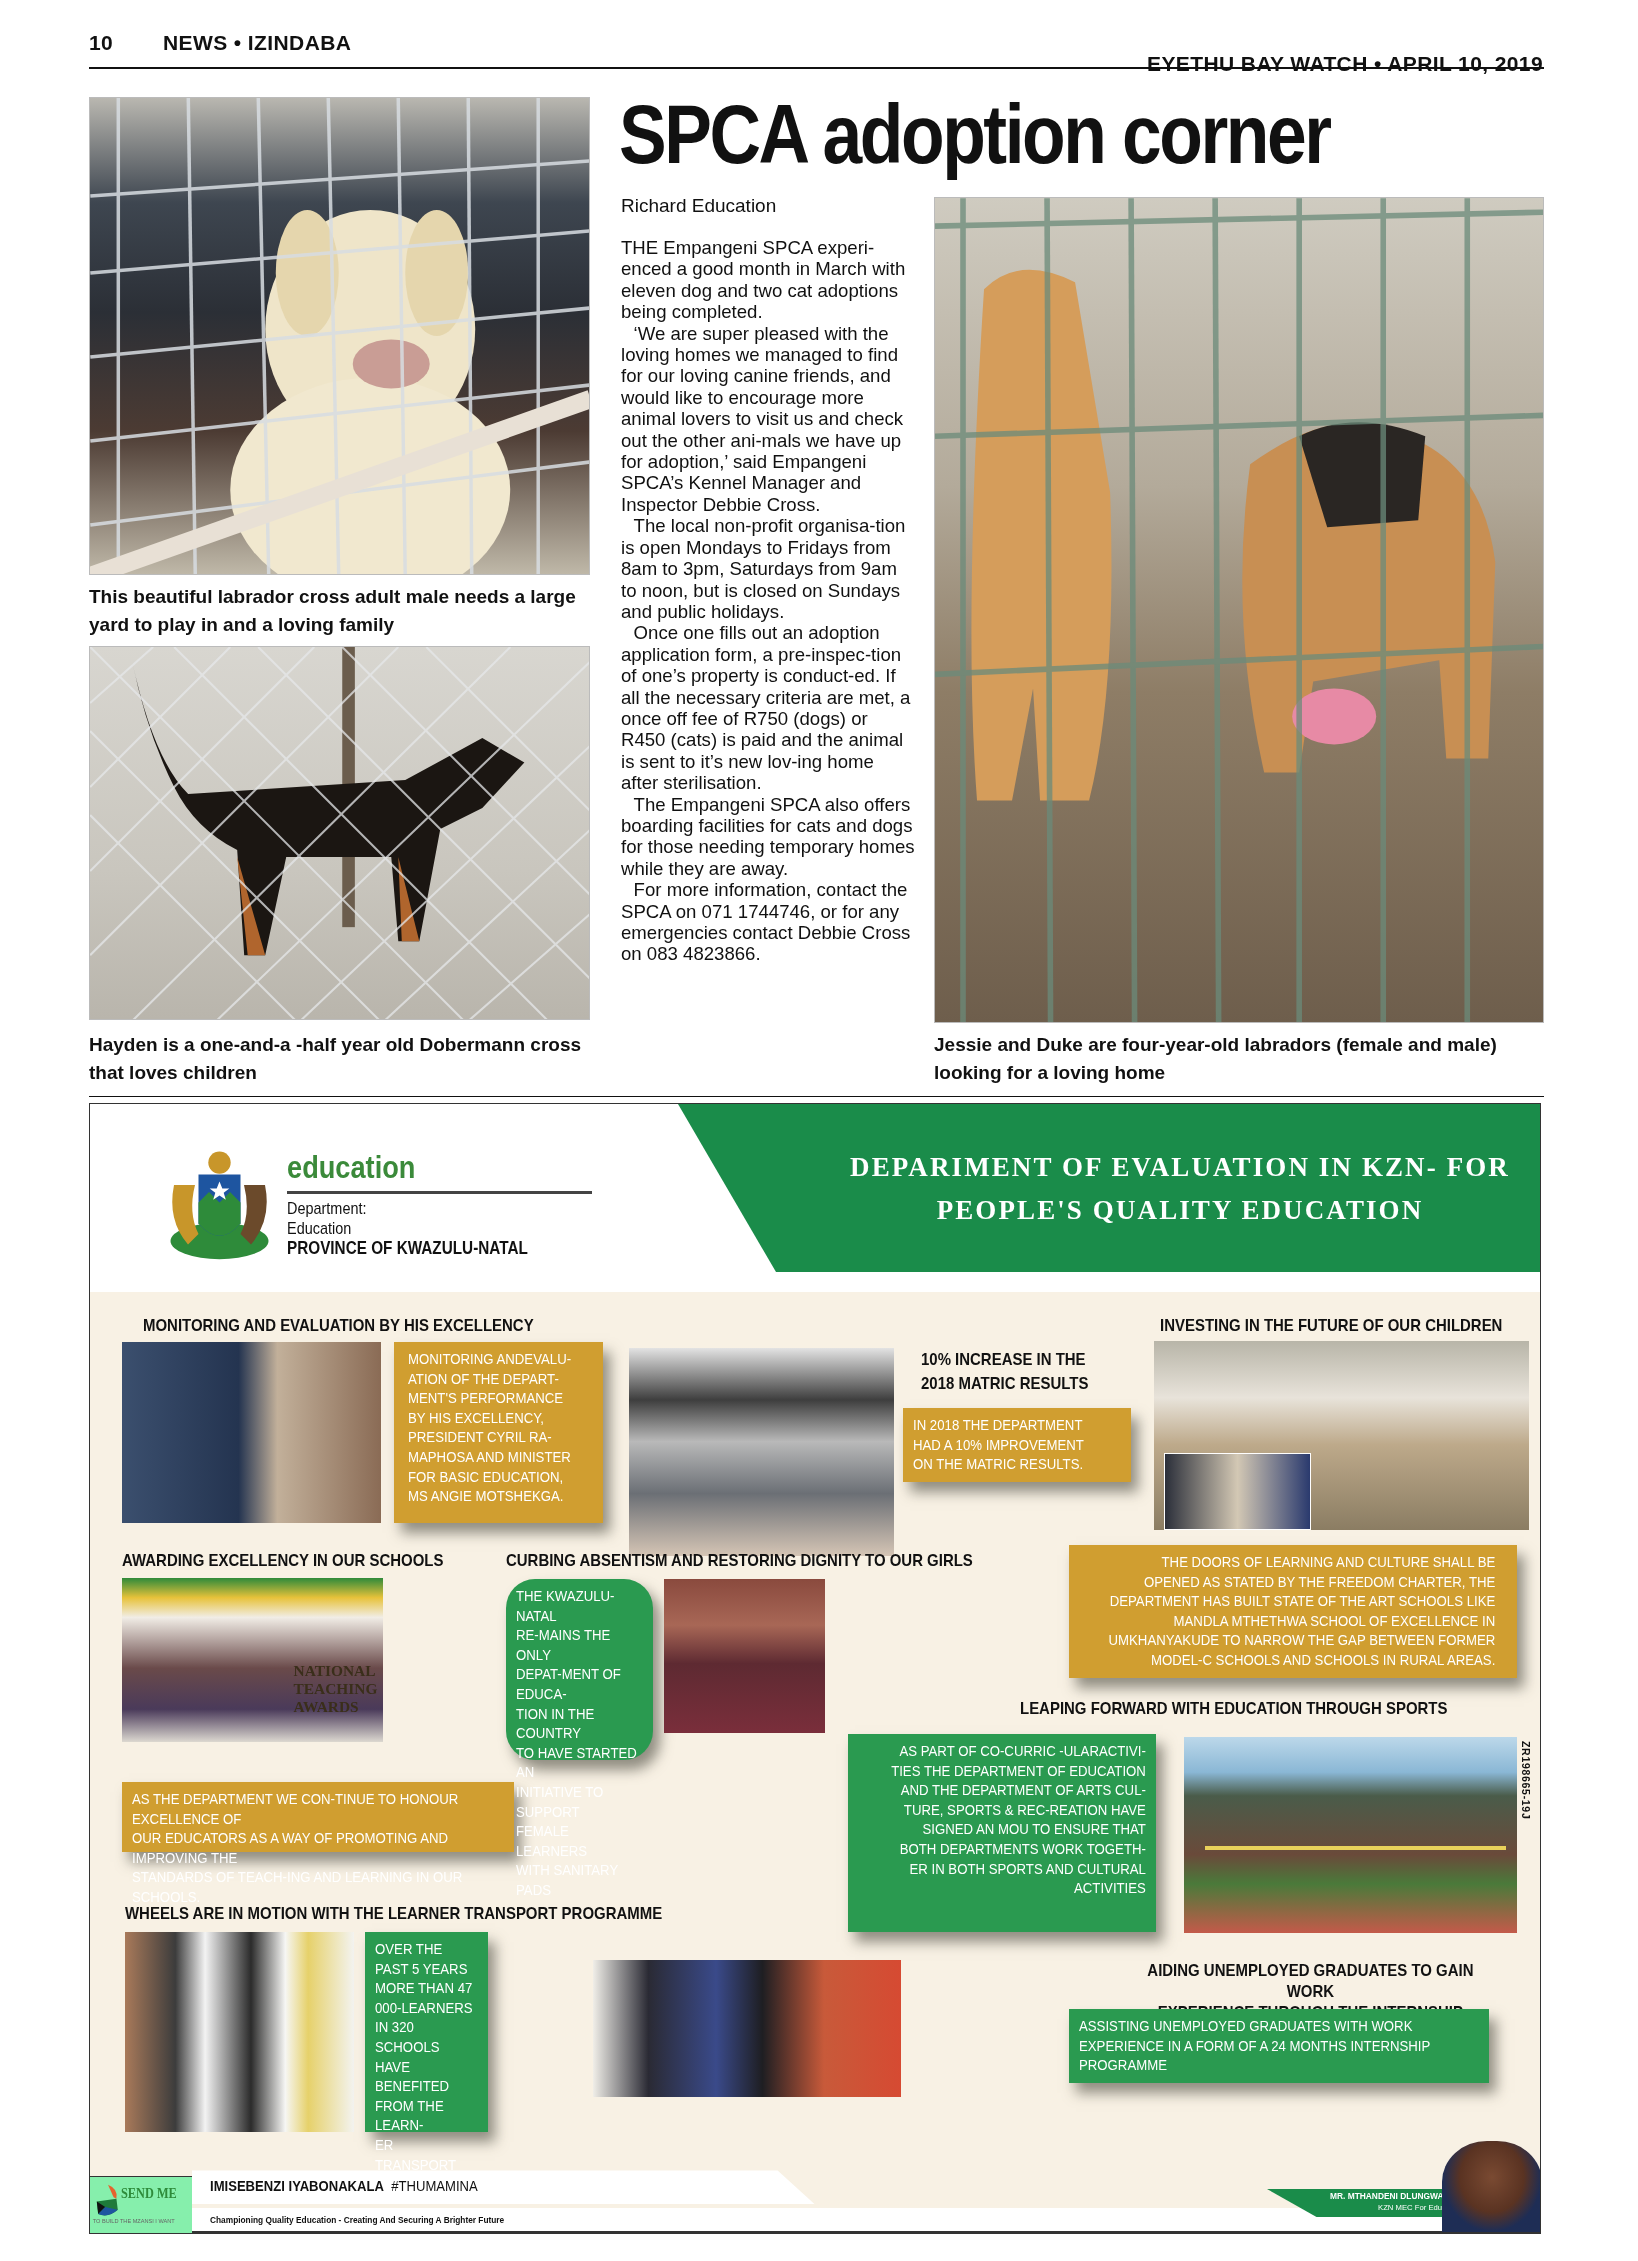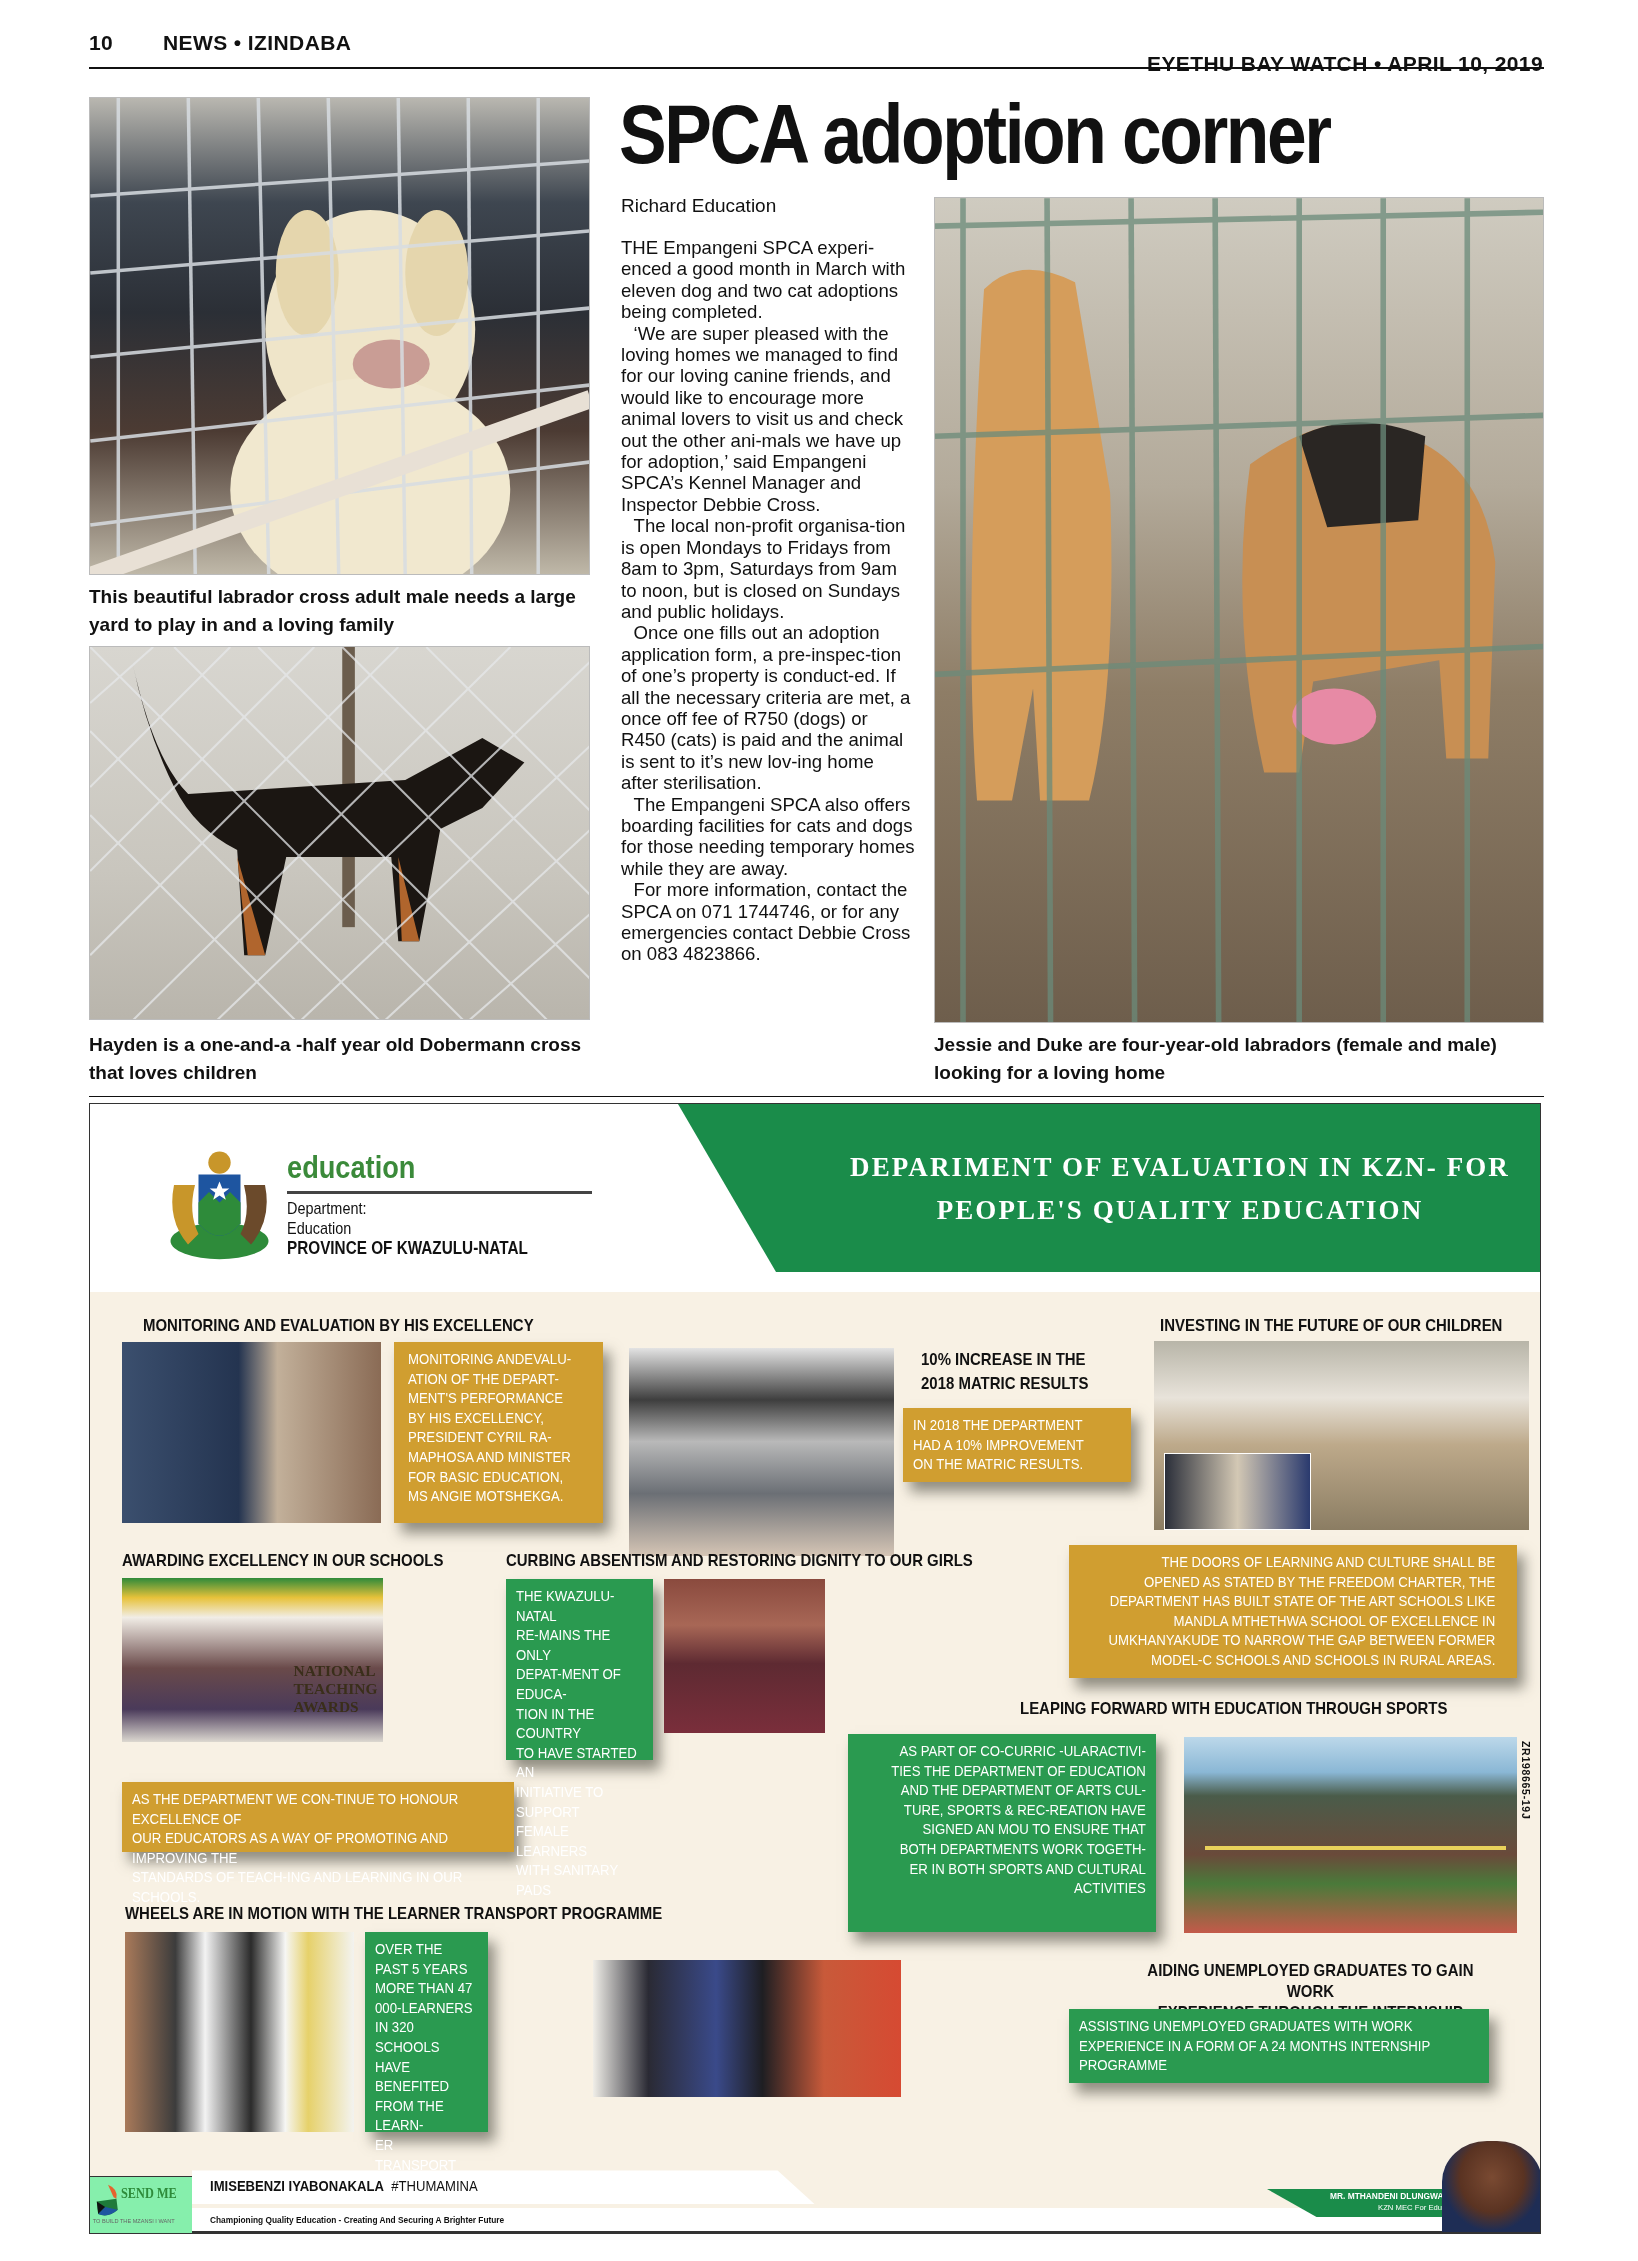--- a/index.html
+++ b/index.html
@@ -179,21 +179,21 @@
 TEACHING
 AWARDS</div>
   </div>
   <div class="box gold" style="left:32px; top:678px; width:392px; height:70px;">
     <span class="txt">AS THE DEPARTMENT WE CON-TINUE TO HONOUR EXCELLENCE OF
 OUR EDUCATORS AS A WAY OF PROMOTING AND IMPROVING THE
 STANDARDS OF TEACH-ING AND LEARNING IN OUR SCHOOLS.</span>
   </div>
 
   <div class="section-title" style="left:416px; top:447px;">CURBING ABSENTISM AND RESTORING DIGNITY TO OUR GIRLS</div>
-  <div class="box green" style="left:416px; top:475px; width:147px; height:181px;">
+  <div class="box green" style="left:416px; top:475px; width:147px; height:181px;border-radius:29px;">
     <span class="txt">THE KWAZULU-NATAL
 RE-MAINS THE ONLY
 DEPAT-MENT OF EDUCA-
 TION IN THE COUNTRY
 TO HAVE STARTED AN
 INITIATIVE TO SUPPORT
 FEMALE LEARNERS
 WITH SANITARY PADS</span>
   </div>
   <div class="pic" style="left:574px; top:475px; width:161px; height:154px; background: linear-gradient(180deg,#8a4a3e 0%,#a86756 30%,#5e2a32 55%,#7a2e3b 100%);"></div>

